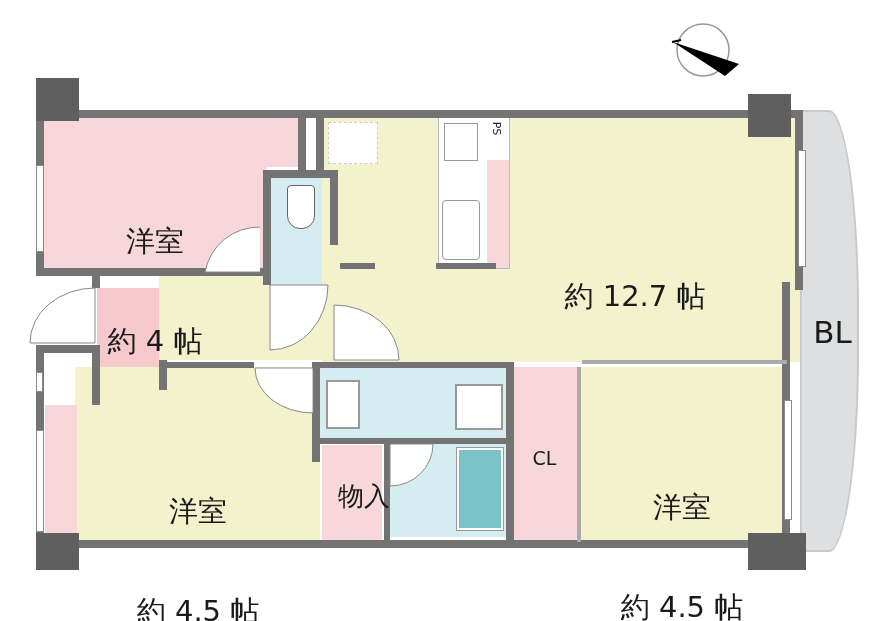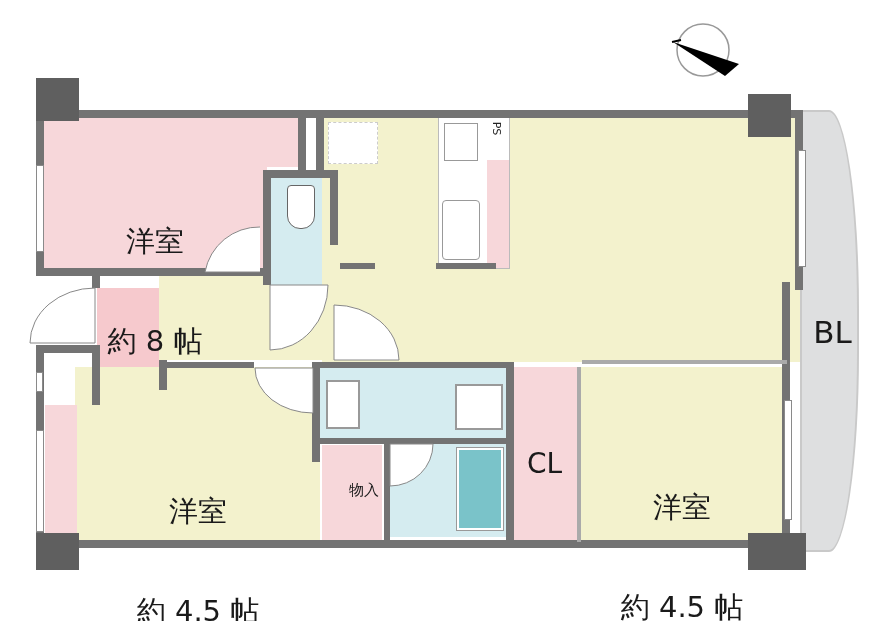--- a/index.html
+++ b/index.html
@@ -102,26 +102,27 @@
 
 <div class="abs" style="left:287px;top:185px;width:26px;height:42px;background:#fff;border:1px solid #666;border-radius:4px 4px 13px 13px;"></div>
 <div class="abs" style="left:444px;top:123px;width:32px;height:36px;background:#fff;border:1px solid #999;"></div>
 <div class="abs" style="left:442px;top:200px;width:36px;height:58px;background:#fff;border:1px solid #999;border-radius:4px;"></div>
 <div class="abs" style="left:326px;top:380px;width:30px;height:45px;background:#fff;border:2px solid #999;"></div>
 <div class="abs" style="left:455px;top:384px;width:44px;height:42px;background:#fff;border:2px solid #999;"></div>
 <div class="abs" style="left:490px;top:122px;font-size:11px;transform:rotate(90deg);color:#222;">PS</div>
 
 <div class="label" style="left:95px;top:158px;width:120px;">
   <div>洋室</div>
-  <div>約 8 帖</div>
+  <div>約 4 帖</div>
 </div>
 <div class="label" style="left:555px;top:213px;width:160px;">
+  <div>約 12.7 帖</div>
 </div>
 <div class="label" style="left:128px;top:428px;width:140px;">
   <div>洋室</div>
   <div>約 4.5 帖</div>
 </div>
 <div class="label" style="left:612px;top:424px;width:140px;">
   <div>洋室</div>
   <div>約 4.5 帖</div>
 </div>
-<div class="label" style="left:322px;top:482px;width:84px;font-size:15px;">物入</div>
-<div class="label" style="left:512px;top:448px;width:65px;font-size:28px;">CL</div>
+<div class="label" style="left:322px;top:482px;width:84px;font-size:26px;">物入</div>
+<div class="label" style="left:512px;top:448px;width:65px;font-size:19px;">CL</div>
 
 </body></html>

